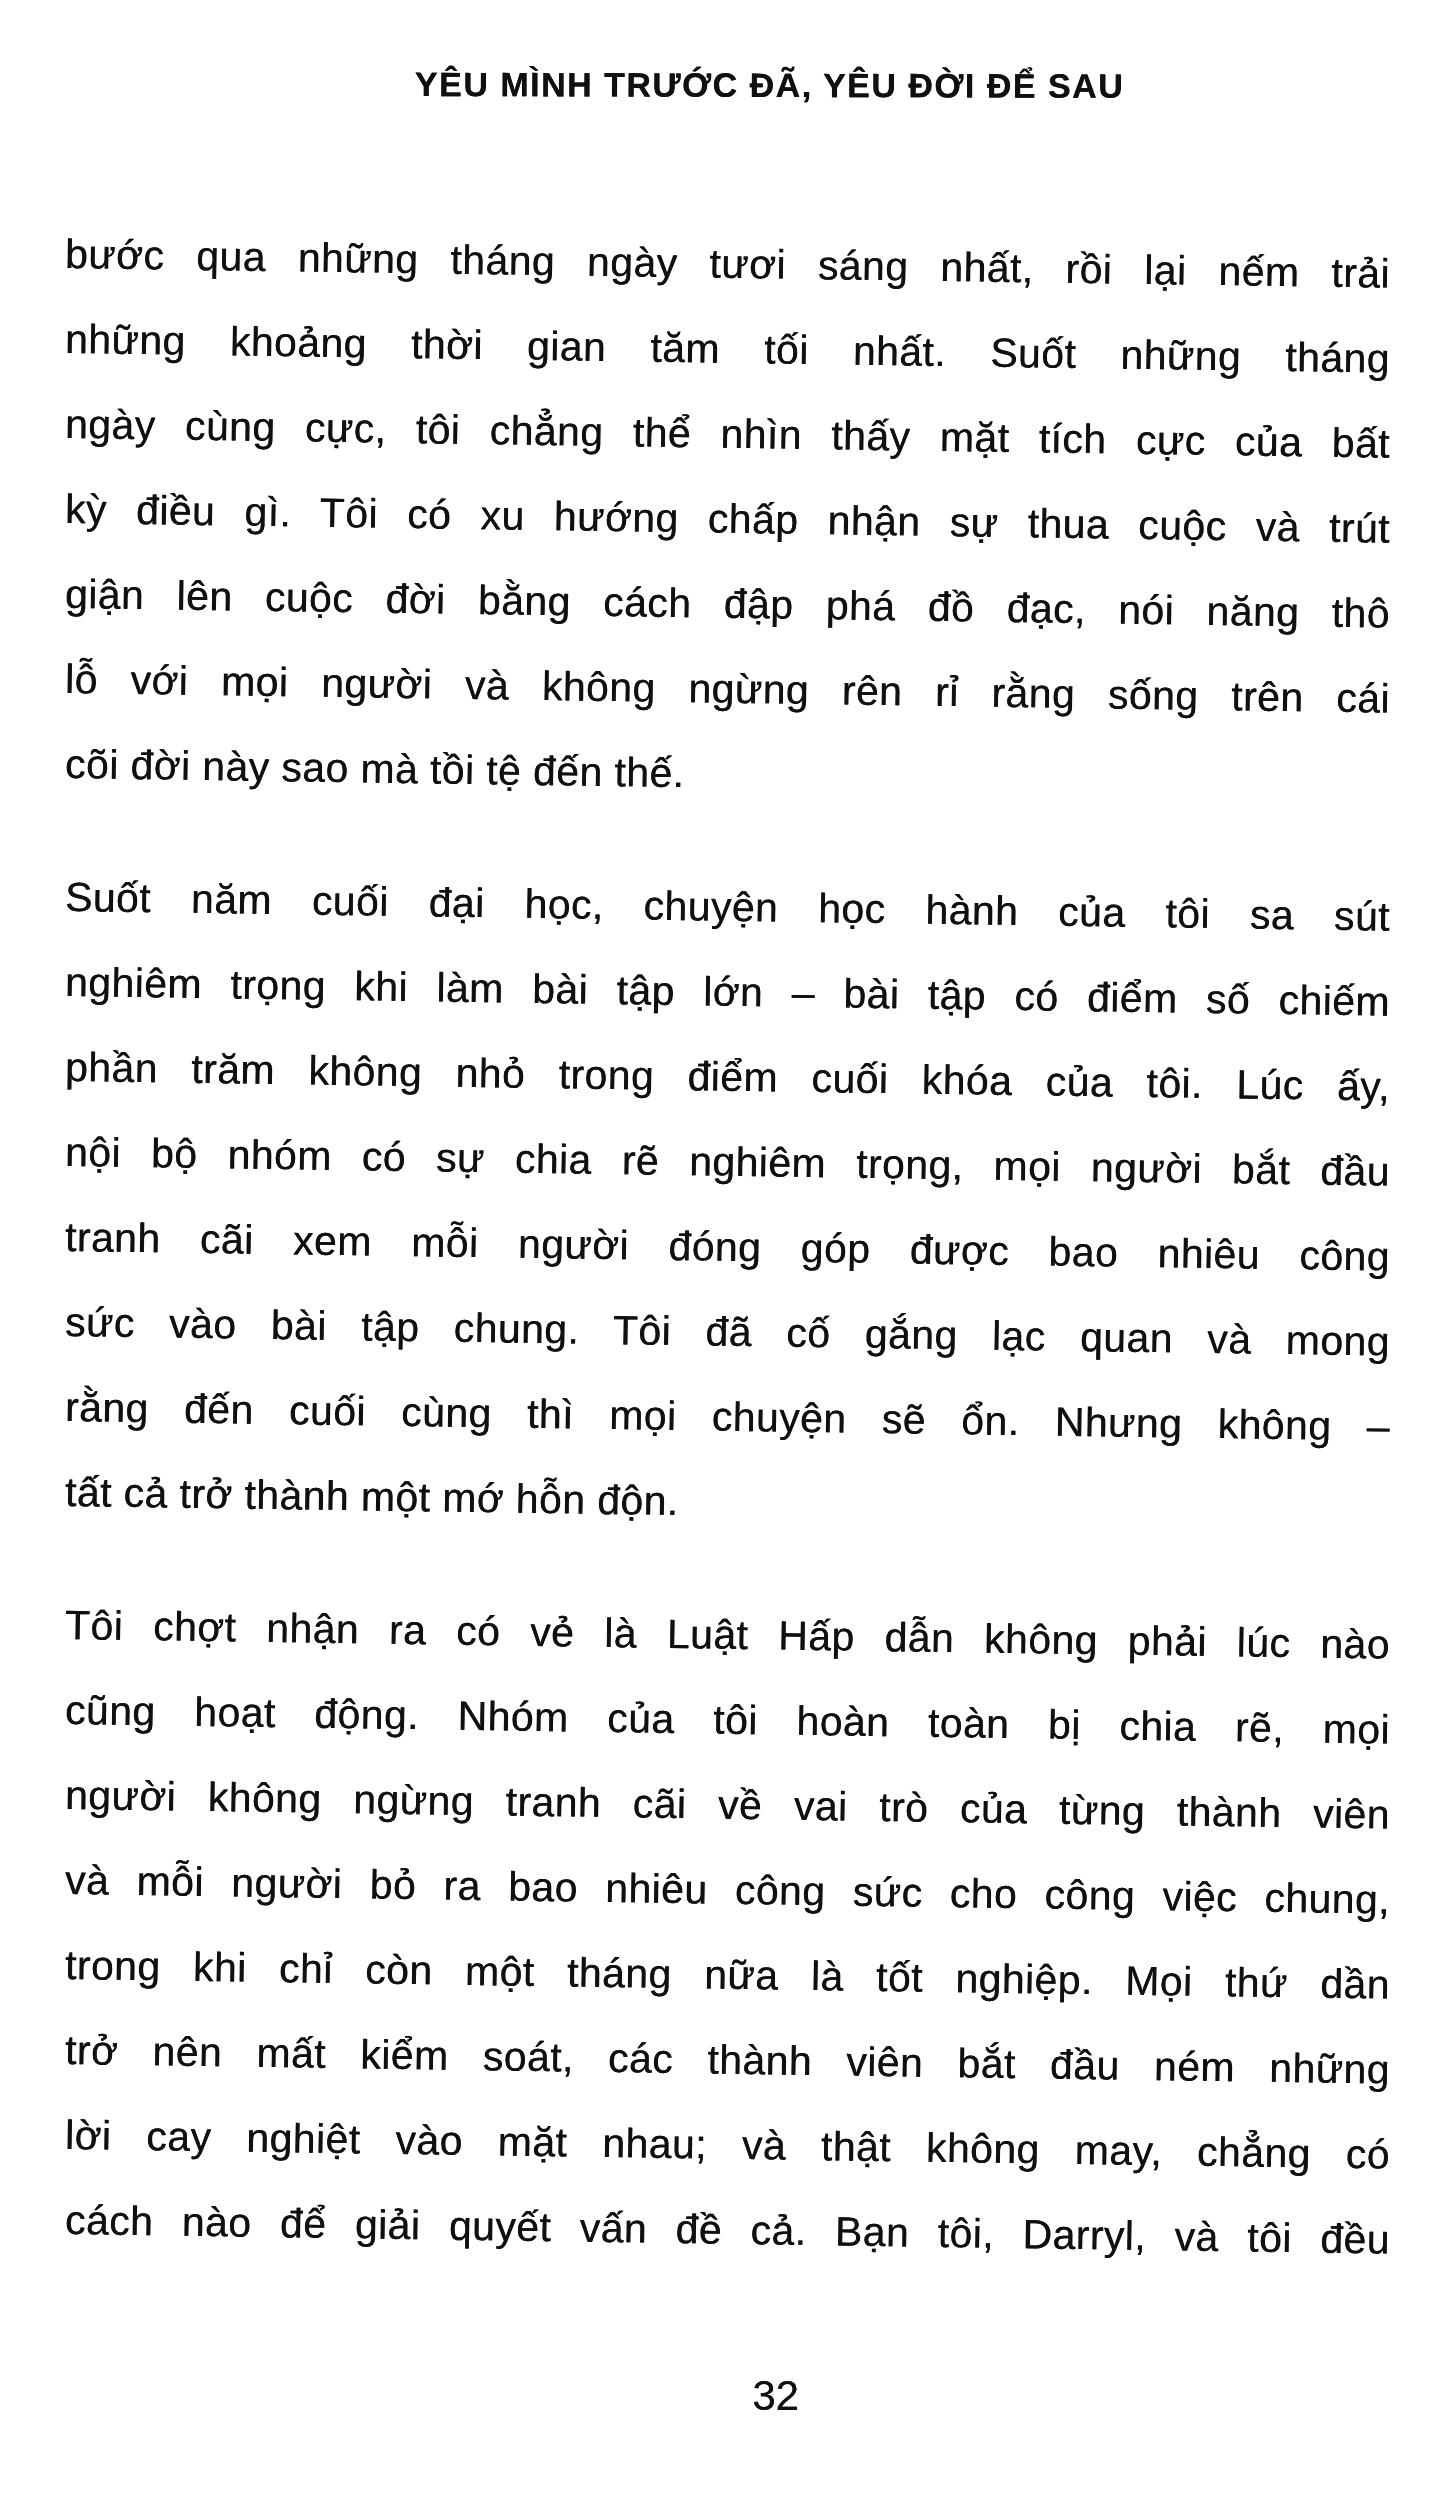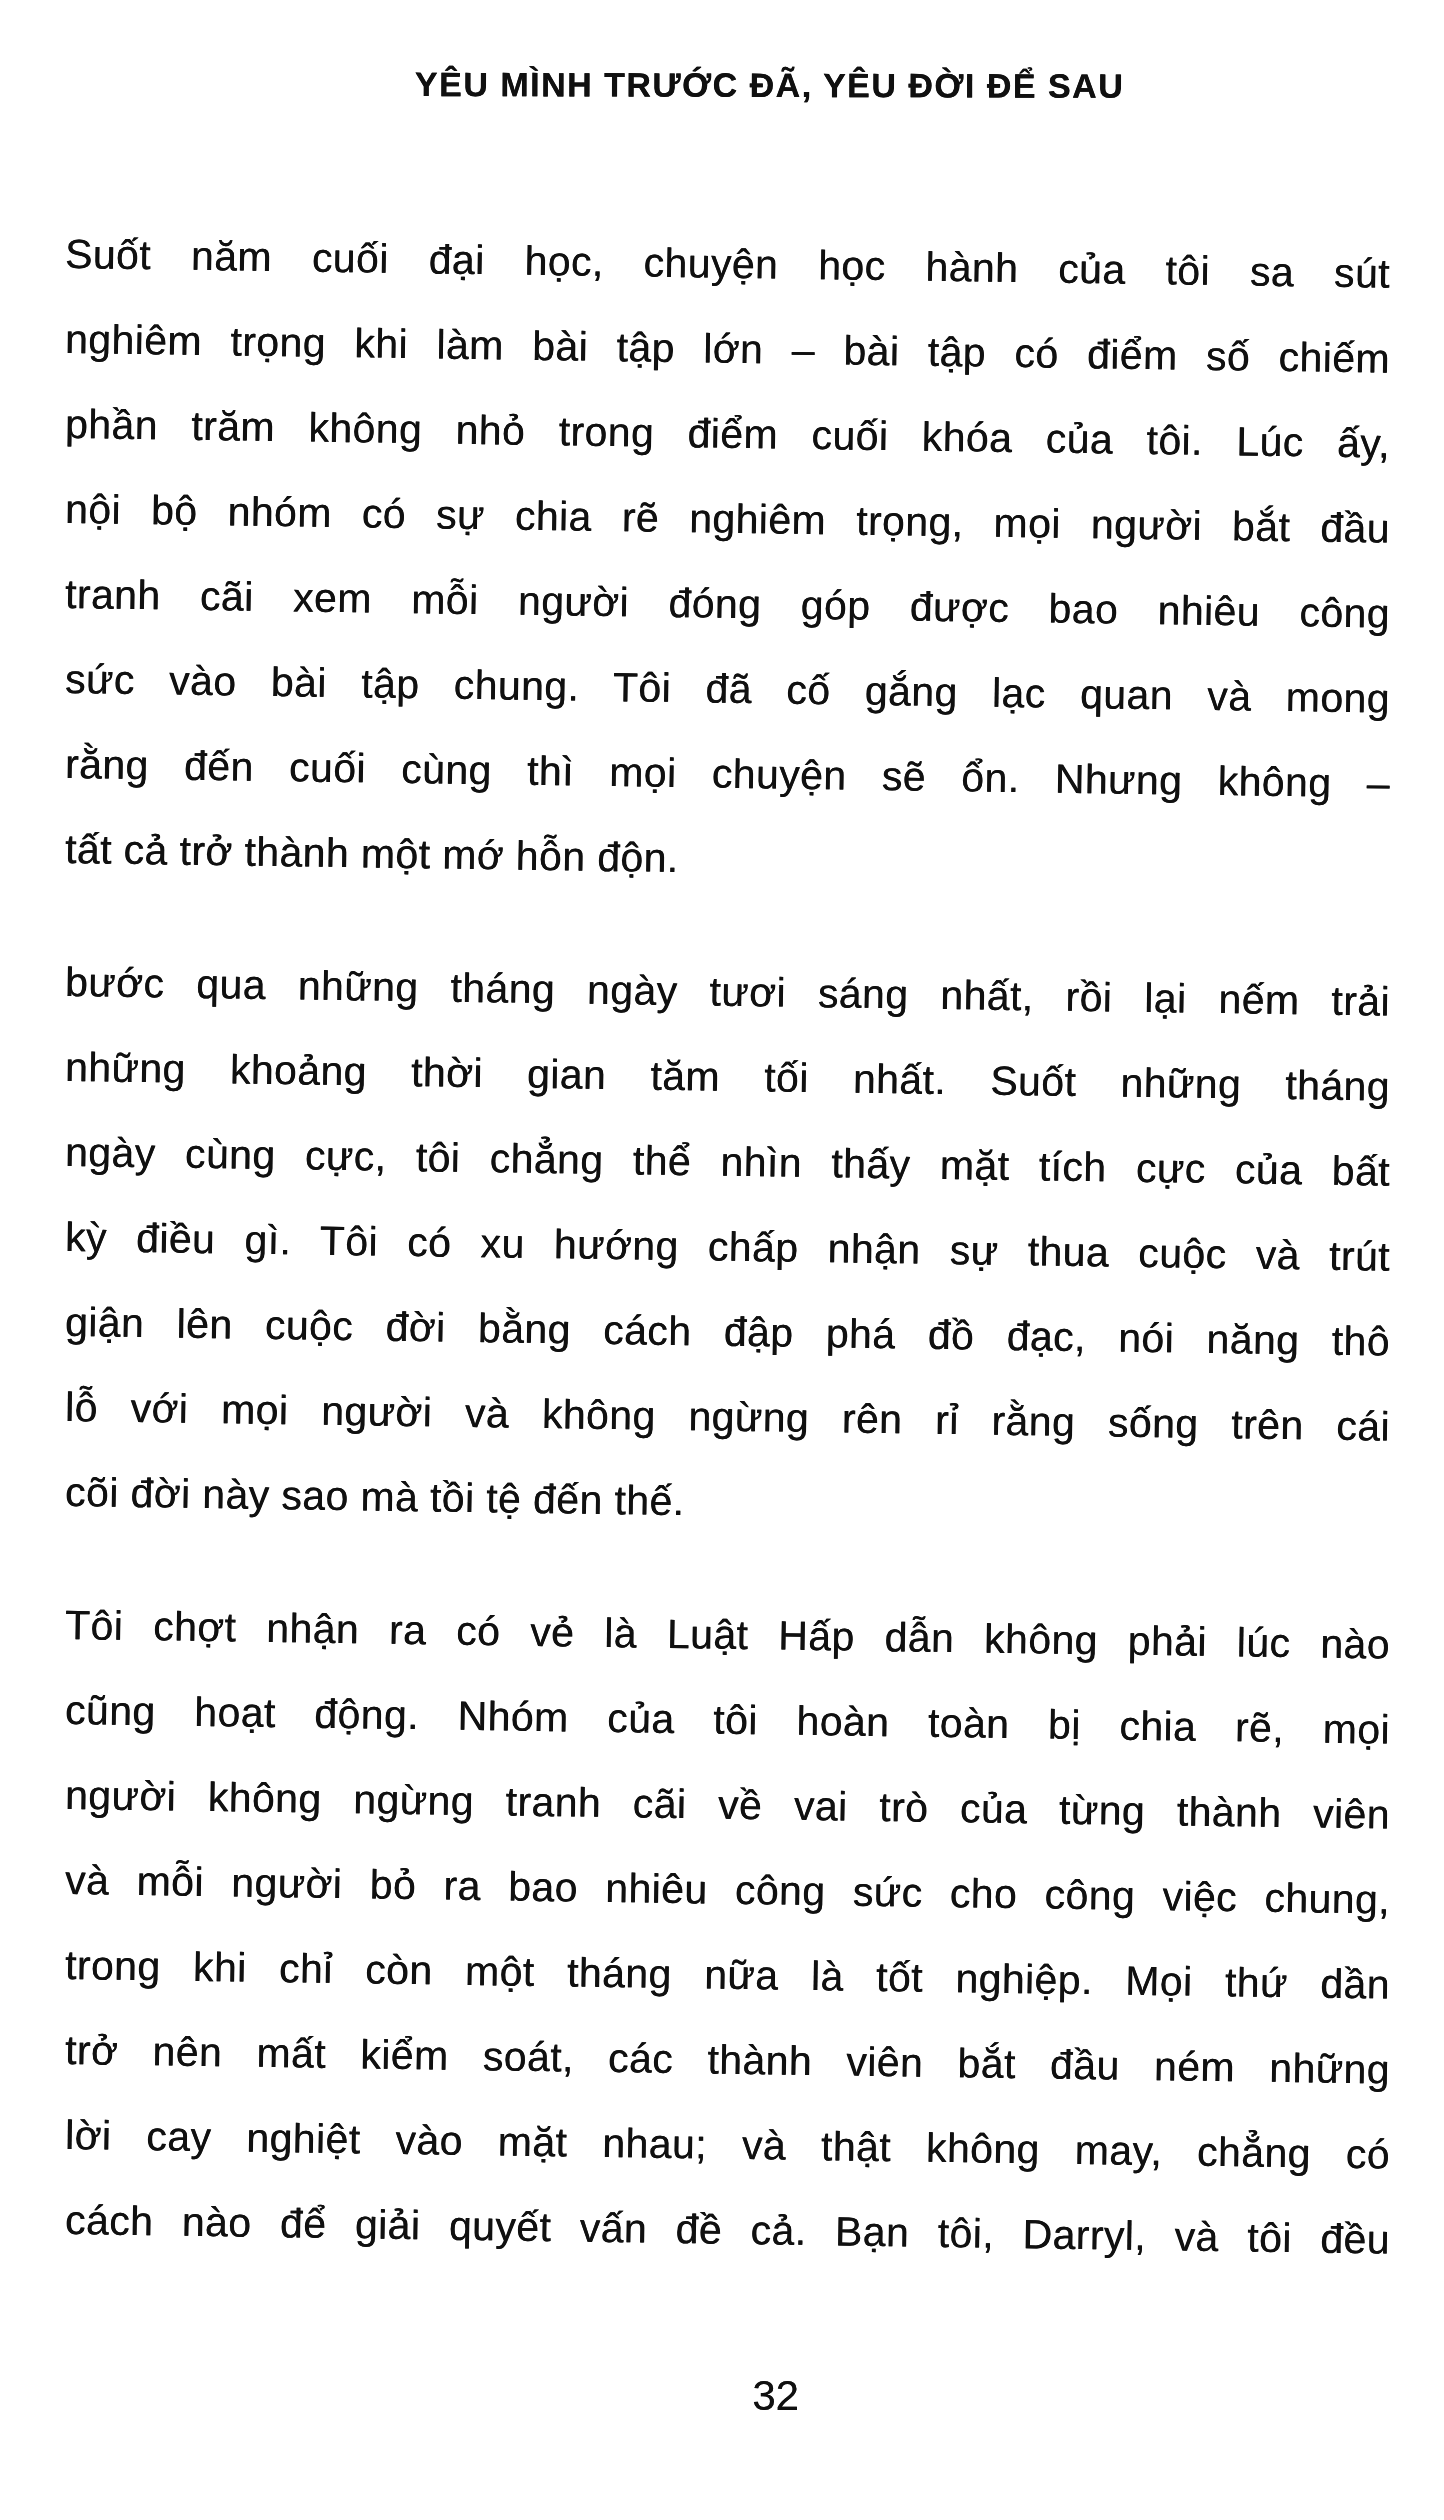--- a/index.html
+++ b/index.html
@@ -75,38 +75,38 @@
 </head>
 <body>
 
 <div class="page">
 
   <div class="running-head">YÊU MÌNH TRƯỚC ĐÃ, YÊU ĐỜI ĐỂ SAU</div>
 
   <div class="body-text">
 
     <div class="para">
+      <div class="line">bước qua những tháng ngày tươi sáng nhất, rồi lại nếm trải</div>
+      <div class="line">những khoảng thời gian tăm tối nhất. Suốt những tháng</div>
+      <div class="line">ngày cùng cực, tôi chẳng thể nhìn thấy mặt tích cực của bất</div>
+      <div class="line">kỳ điều gì. Tôi có xu hướng chấp nhận sự thua cuộc và trút</div>
+      <div class="line">giận lên cuộc đời bằng cách đập phá đồ đạc, nói năng thô</div>
+      <div class="line">lỗ với mọi người và không ngừng rên rỉ rằng sống trên cái</div>
+      <div class="line left">cõi đời này sao mà tồi tệ đến thế.</div>
+    </div>
+
+    <div class="para">
       <div class="line">Suốt năm cuối đại học, chuyện học hành của tôi sa sút</div>
       <div class="line">nghiêm trọng khi làm bài tập lớn – bài tập có điểm số chiếm</div>
       <div class="line">phần trăm không nhỏ trong điểm cuối khóa của tôi. Lúc ấy,</div>
       <div class="line">nội bộ nhóm có sự chia rẽ nghiêm trọng, mọi người bắt đầu</div>
       <div class="line">tranh cãi xem mỗi người đóng góp được bao nhiêu công</div>
       <div class="line">sức vào bài tập chung. Tôi đã cố gắng lạc quan và mong</div>
       <div class="line">rằng đến cuối cùng thì mọi chuyện sẽ ổn. Nhưng không –</div>
       <div class="line left">tất cả trở thành một mớ hỗn độn.</div>
-    </div>
-
-    <div class="para">
-      <div class="line">bước qua những tháng ngày tươi sáng nhất, rồi lại nếm trải</div>
-      <div class="line">những khoảng thời gian tăm tối nhất. Suốt những tháng</div>
-      <div class="line">ngày cùng cực, tôi chẳng thể nhìn thấy mặt tích cực của bất</div>
-      <div class="line">kỳ điều gì. Tôi có xu hướng chấp nhận sự thua cuộc và trút</div>
-      <div class="line">giận lên cuộc đời bằng cách đập phá đồ đạc, nói năng thô</div>
-      <div class="line">lỗ với mọi người và không ngừng rên rỉ rằng sống trên cái</div>
-      <div class="line left">cõi đời này sao mà tồi tệ đến thế.</div>
     </div>
 
     <div class="para">
       <div class="line">Tôi chợt nhận ra có vẻ là Luật Hấp dẫn không phải lúc nào</div>
       <div class="line">cũng hoạt động. Nhóm của tôi hoàn toàn bị chia rẽ, mọi</div>
       <div class="line">người không ngừng tranh cãi về vai trò của từng thành viên</div>
       <div class="line">và mỗi người bỏ ra bao nhiêu công sức cho công việc chung,</div>
       <div class="line">trong khi chỉ còn một tháng nữa là tốt nghiệp. Mọi thứ dần</div>
       <div class="line">trở nên mất kiểm soát, các thành viên bắt đầu ném những</div>
       <div class="line">lời cay nghiệt vào mặt nhau; và thật không may, chẳng có</div>

